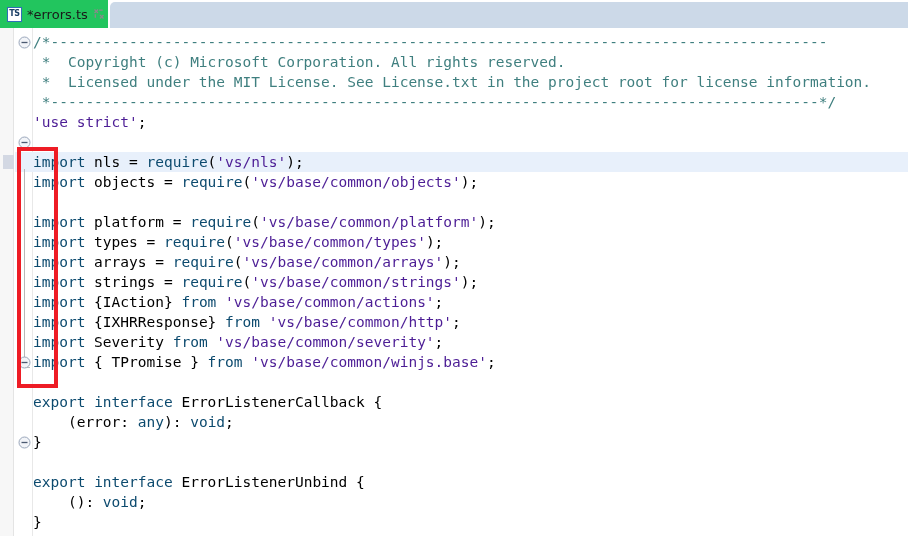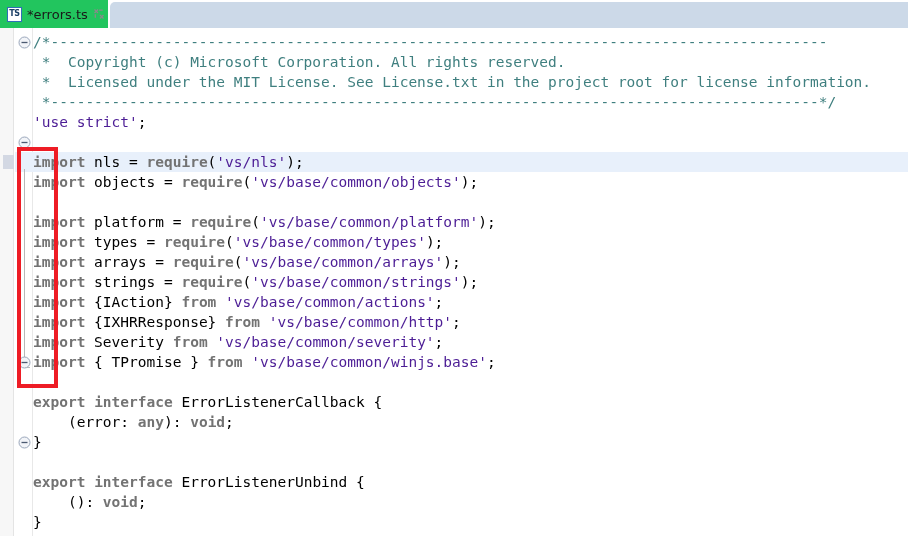--- a/index.html
+++ b/index.html
@@ -123,21 +123,21 @@
   #current-line-band {
     position: absolute;
     left: 15px;
     width: 893px;
     height: 20px;
     background: #e8f0fb;
   }
 
   
   .cm   { color: #3f7f7f; }              
-  .kw   { color: #737373; font-weight: bold; }  
+  .kw   { color: #0c4a6e; font-weight: normal; }  
   .str  { color: #4c1d95; }              
   .pl   { color: #000000; }              
 
   
   .fold {
     position: absolute;
     left: 18px;
     width: 13px; height: 13px;
   }
   .fold svg { display: block; }

